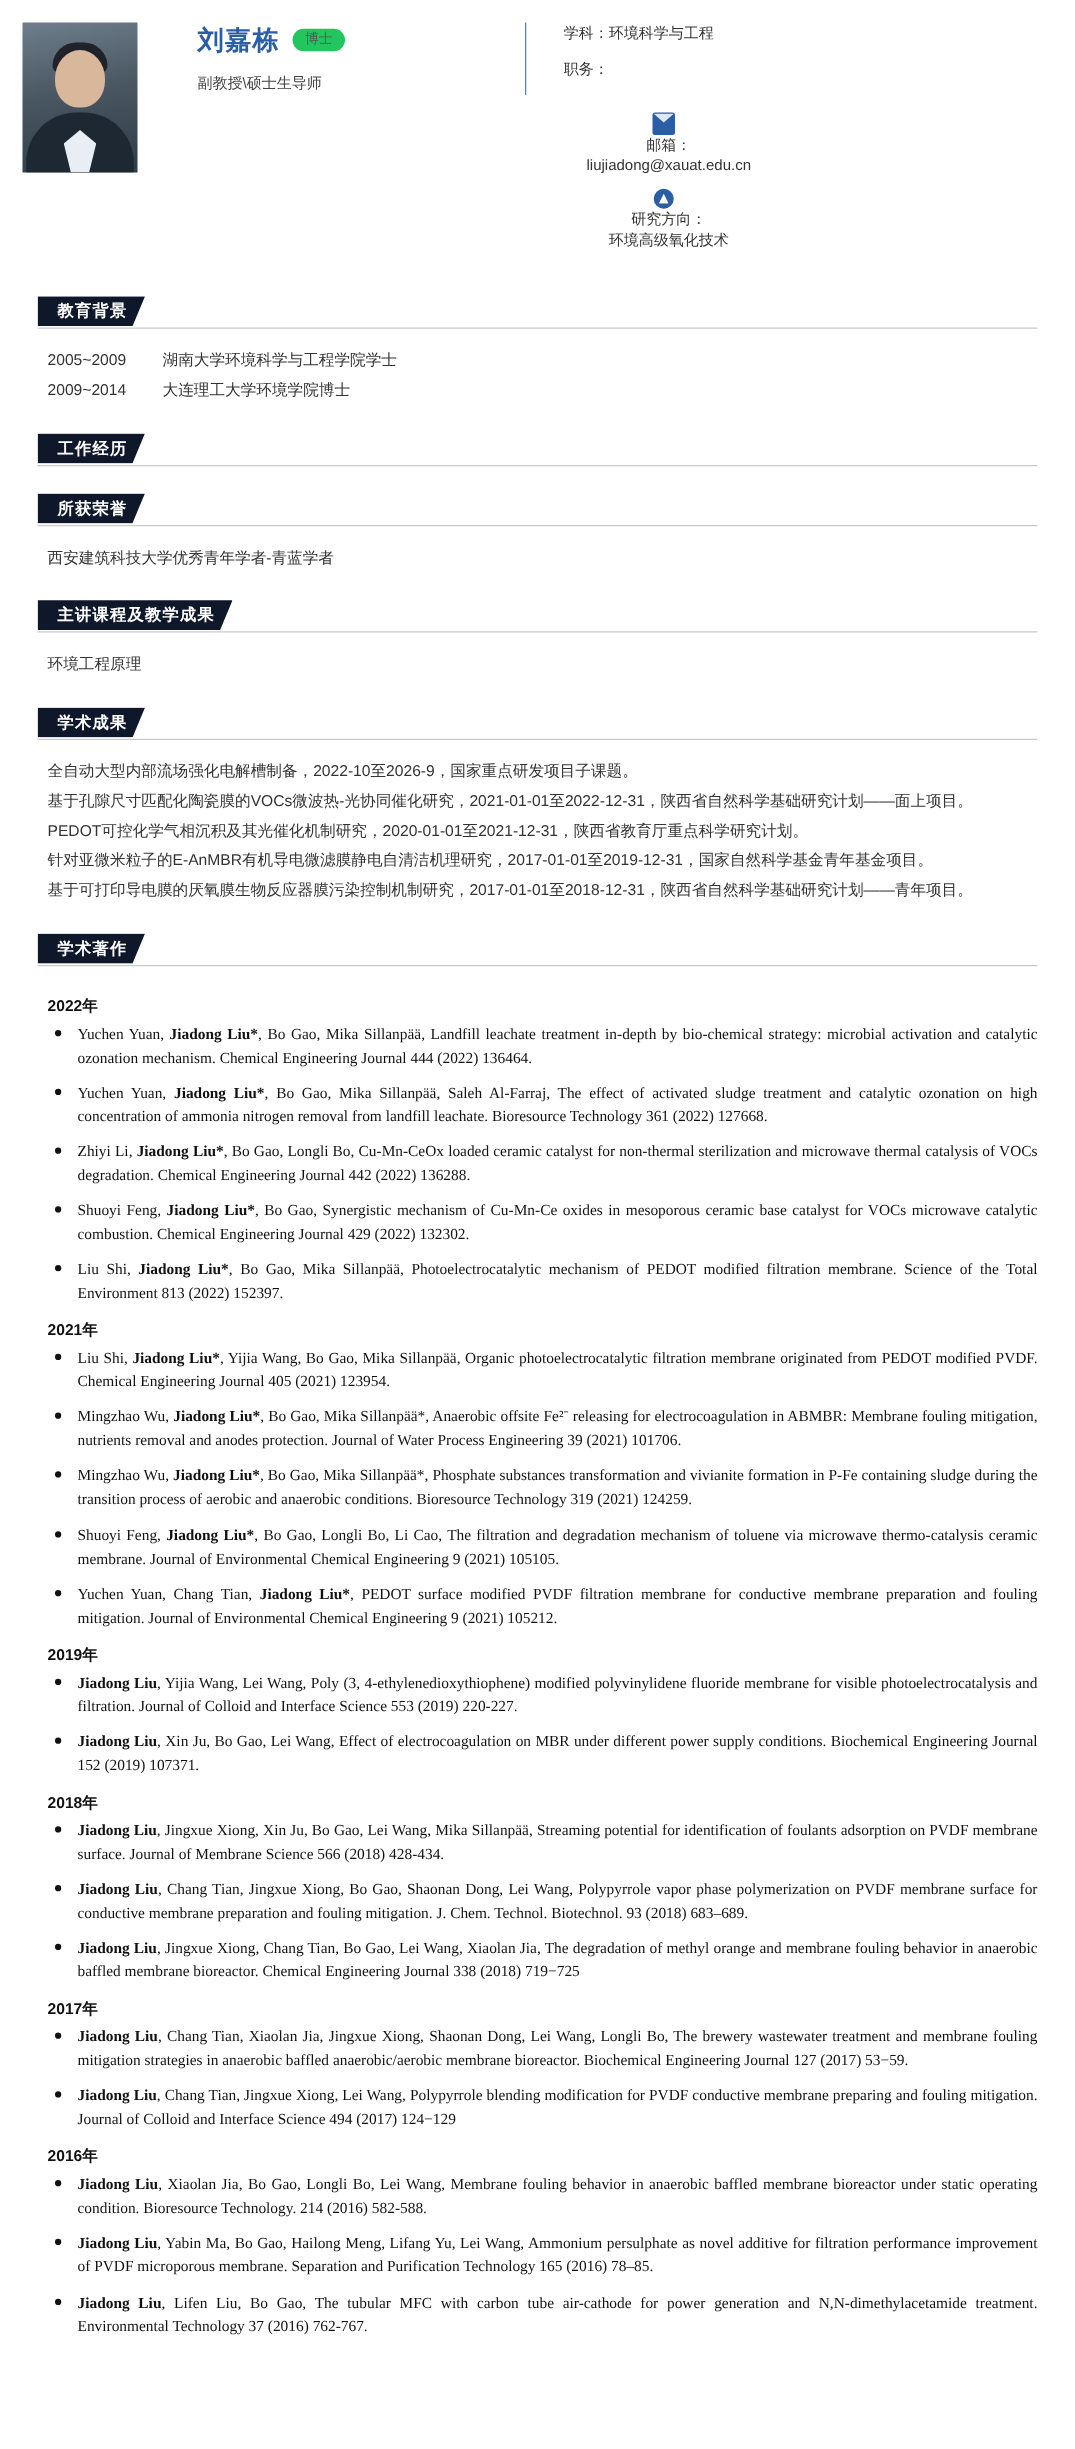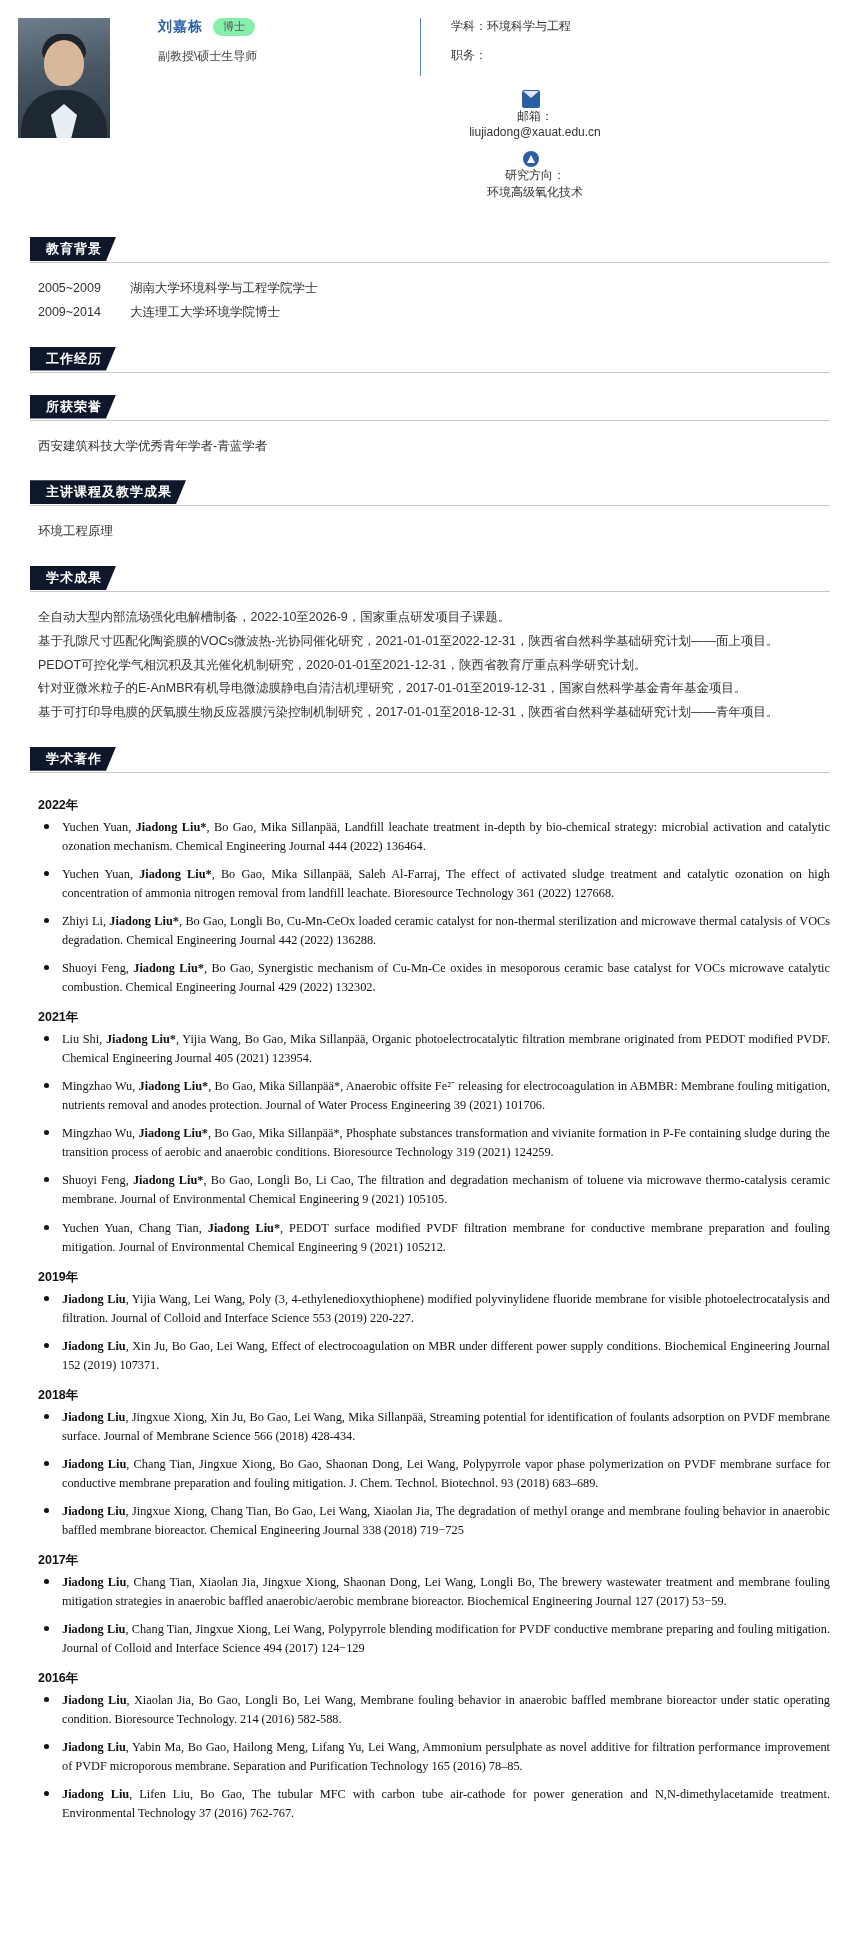--- a/index.html
+++ b/index.html
@@ -37,23 +37,23 @@
   .photo .shirt {
     position: absolute; left: 50%; bottom: 0; transform: translateX(-50%);
     width: 26px; height: 34px; background: #e8eef3;
     clip-path: polygon(50% 0, 100% 32%, 78% 100%, 22% 100%, 0 32%);
   }
 
   .head-main { flex: 1; padding-left: 20px; }
   .head-top { display: flex; align-items: flex-start; }
   .head-left { width: 290px; }
   .name-row { display: flex; align-items: center; gap: 10px; padding-left: 28px; }
-  .name { font-size: 14px; font-weight: bold; color: #2b5fa5; letter-spacing: 1px; }
+  .name { font-size: 21px; font-weight: bold; color: #2b5fa5; letter-spacing: 1px; }
   .degree-badge {
-    font-size: 11px; color: #555; background: #86efac;
+    font-size: 11px; color: #555; background: #22c55e;
     border-radius: 10px; padding: 2px 10px; line-height: 1.2;
   }
   .title-row { font-size: 12px; color: #444; padding-left: 28px; margin-top: 12px; }
 
   .head-right { flex: 1; padding-left: 30px; border-left: 1px solid #3b82f6; min-height: 58px; }
   .kv { font-size: 12px; color: #333; margin-bottom: 12px; }
 
   .contact { margin-top: 14px; padding-left: 110px; }
   .contact-line { display: flex; align-items: center; font-size: 12px; color: #333; margin-bottom: 12px; flex-direction: column; }
   .ic { width: 18px; height: 14px; margin-right: 8px; display: inline-block; position: relative; flex: 0 0 18px; }
@@ -210,20 +210,21 @@
       <div class="rule"></div>
     </div>
   </div>
   <div class="pubs" id="pub-container">
       <div class="year">2022年</div>
       <ul class="publist">
         <li>Yuchen Yuan, <b>Jiadong Liu*</b>, Bo Gao, Mika Sillanpää, Landfill leachate treatment in-depth by bio-chemical strategy: microbial activation and catalytic ozonation mechanism. Chemical Engineering Journal 444 (2022) 136464.</li>
         <li>Yuchen Yuan, <b>Jiadong Liu*</b>, Bo Gao, Mika Sillanpää, Saleh Al-Farraj, The effect of activated sludge treatment and catalytic ozonation on high concentration of ammonia nitrogen removal from landfill leachate. Bioresource Technology 361 (2022) 127668.</li>
         <li>Zhiyi Li, <b>Jiadong Liu*</b>, Bo Gao, Longli Bo, Cu-Mn-CeOx loaded ceramic catalyst for non-thermal sterilization and microwave thermal catalysis of VOCs degradation. Chemical Engineering Journal 442 (2022) 136288.</li>
         <li>Shuoyi Feng, <b>Jiadong Liu*</b>, Bo Gao, Synergistic mechanism of Cu-Mn-Ce oxides in mesoporous ceramic base catalyst for VOCs microwave catalytic combustion. Chemical Engineering Journal 429 (2022) 132302.</li>
+        <li>Liu Shi, <b>Jiadong Liu*</b>, Bo Gao, Mika Sillanpää, Photoelectrocatalytic mechanism of PEDOT modified filtration membrane. Science of the Total Environment 813 (2022) 152397.</li>
       </ul>
       <div class="year">2021年</div>
       <ul class="publist">
         <li>Liu Shi, <b>Jiadong Liu*</b>, Yijia Wang, Bo Gao, Mika Sillanpää, Organic photoelectrocatalytic filtration membrane originated from PEDOT modified PVDF. Chemical Engineering Journal 405 (2021) 123954.</li>
         <li>Mingzhao Wu, <b>Jiadong Liu*</b>, Bo Gao, Mika Sillanpää*, Anaerobic offsite Fe²⁻ releasing for electrocoagulation in ABMBR: Membrane fouling mitigation, nutrients removal and anodes protection. Journal of Water Process Engineering 39 (2021) 101706.</li>
         <li>Mingzhao Wu, <b>Jiadong Liu*</b>, Bo Gao, Mika Sillanpää*, Phosphate substances transformation and vivianite formation in P-Fe containing sludge during the transition process of aerobic and anaerobic conditions. Bioresource Technology 319 (2021) 124259.</li>
         <li>Shuoyi Feng, <b>Jiadong Liu*</b>, Bo Gao, Longli Bo, Li Cao, The filtration and degradation mechanism of toluene via microwave thermo-catalysis ceramic membrane. Journal of Environmental Chemical Engineering 9 (2021) 105105.</li>
         <li>Yuchen Yuan, Chang Tian, <b>Jiadong Liu*</b>, PEDOT surface modified PVDF filtration membrane for conductive membrane preparation and fouling mitigation. Journal of Environmental Chemical Engineering 9 (2021) 105212.</li>
       </ul>
       <div class="year">2019年</div>

